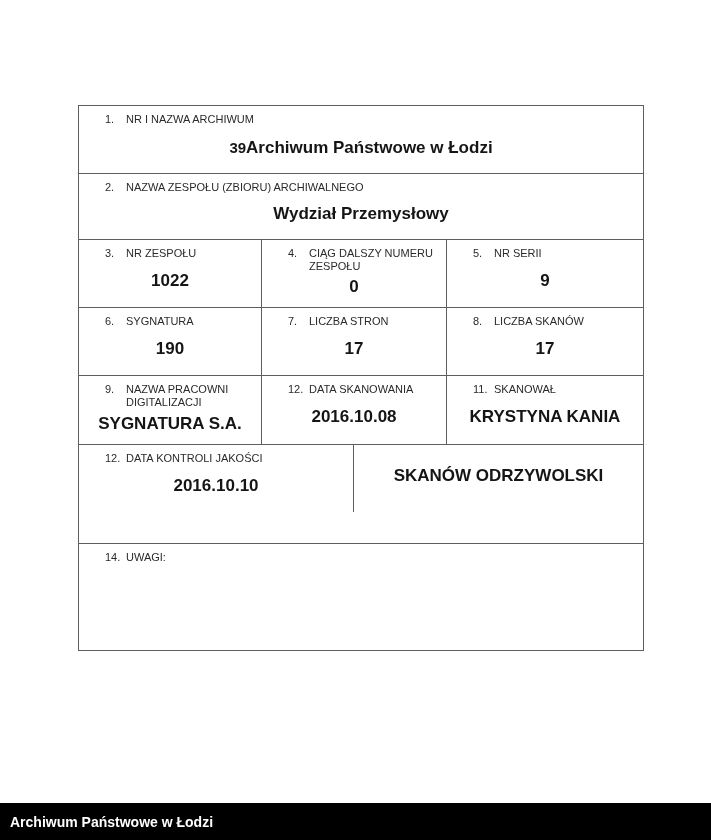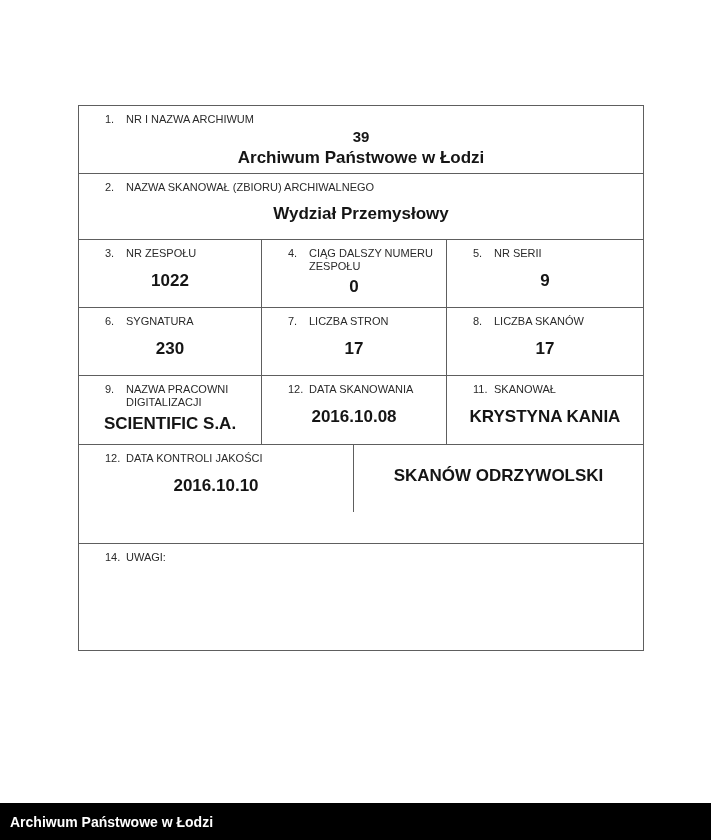--- a/index.html
+++ b/index.html
@@ -41,21 +41,21 @@
     color:#2a2a2a;
   }
   .fnum { flex:0 0 21px; }
   .flbl { flex:1; }
 
   .value-area {
     flex:1; display:flex;
     align-items:center; justify-content:center;
     padding-bottom:7px;
   }
-  .value-stack { flex-direction:column; padding-bottom:4px; }
+  .value-stack { flex-direction:row; padding-bottom:4px; }
   .value {
     font-weight:bold; color:#151515;
     font-size:17px; line-height:21px;
     text-align:center; white-space:nowrap;
   }
   .v-sm { font-size:15px; line-height:20px; }
 
   .footer-bar {
     position:absolute; left:0; bottom:0;
     width:711px; height:37px;
@@ -82,21 +82,21 @@
           <div class="value v-sm">39</div>
           <div class="value">Archiwum Państwowe w Łodzi</div>
         </div>
       </div>
     </div>
 
     <div class="trow r2">
       <div class="cell">
         <div class="label-line">
           <span class="fnum">2.</span>
-          <span class="flbl">NAZWA SKANOWAŁ (ZBIORU) ARCHIWALNEGO</span>
+          <span class="flbl">NAZWA ZESPOŁU (ZBIORU) ARCHIWALNEGO</span>
         </div>
         <div class="value-area">
           <div class="value">Wydział Przemysłowy</div>
         </div>
       </div>
     </div>
 
     <div class="trow r3">
       <div class="cell c-third1">
         <div class="label-line">
@@ -127,21 +127,21 @@
       </div>
     </div>
 
     <div class="trow r4">
       <div class="cell c-third1">
         <div class="label-line">
           <span class="fnum">6.</span>
           <span class="flbl">SYGNATURA</span>
         </div>
         <div class="value-area">
-          <div class="value">230</div>
+          <div class="value">190</div>
         </div>
       </div>
       <div class="cell c-third2">
         <div class="label-line">
           <span class="fnum">7.</span>
           <span class="flbl">LICZBA STRON</span>
         </div>
         <div class="value-area">
           <div class="value">17</div>
         </div>
@@ -157,21 +157,21 @@
       </div>
     </div>
 
     <div class="trow r5">
       <div class="cell c-third1">
         <div class="label-line">
           <span class="fnum">9.</span>
           <span class="flbl">NAZWA PRACOWNI DIGITALIZACJI</span>
         </div>
         <div class="value-area">
-          <div class="value">SCIENTIFIC S.A.</div>
+          <div class="value">SYGNATURA S.A.</div>
         </div>
       </div>
       <div class="cell c-third2">
         <div class="label-line">
           <span class="fnum">12.</span>
           <span class="flbl">DATA SKANOWANIA</span>
         </div>
         <div class="value-area">
           <div class="value">2016.10.08</div>
         </div>

